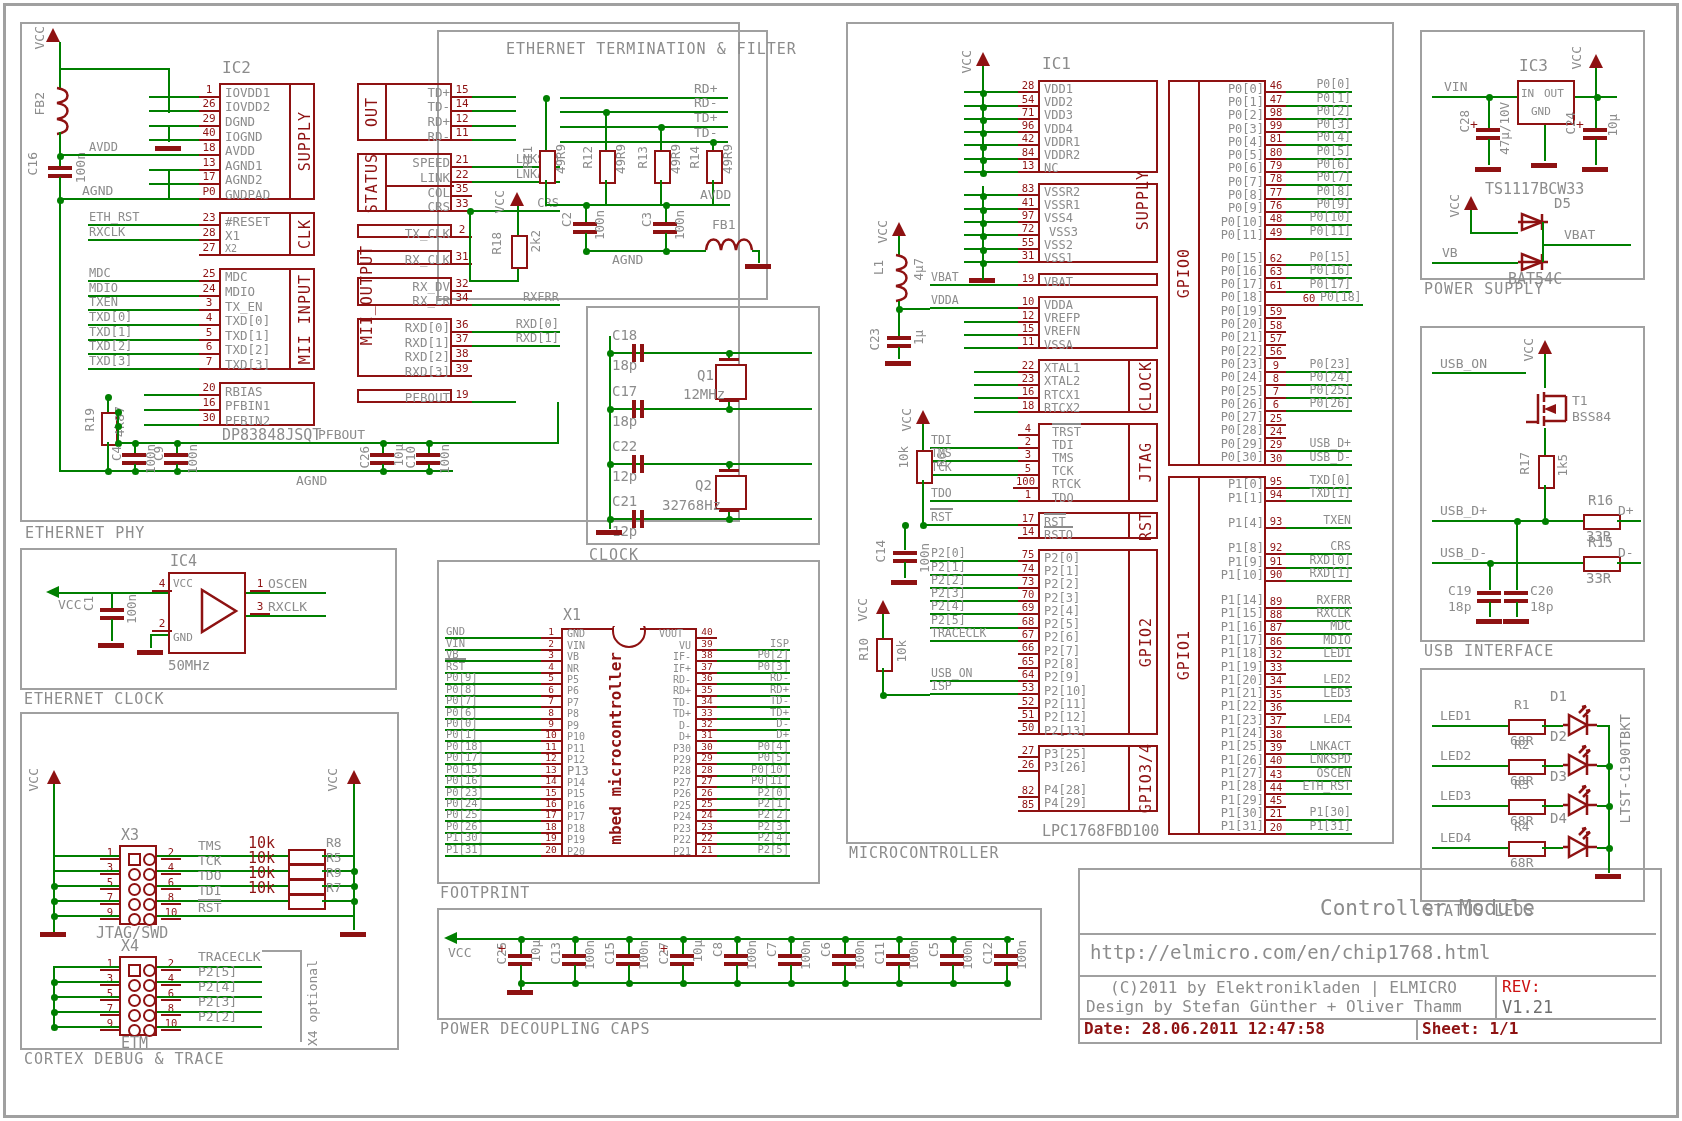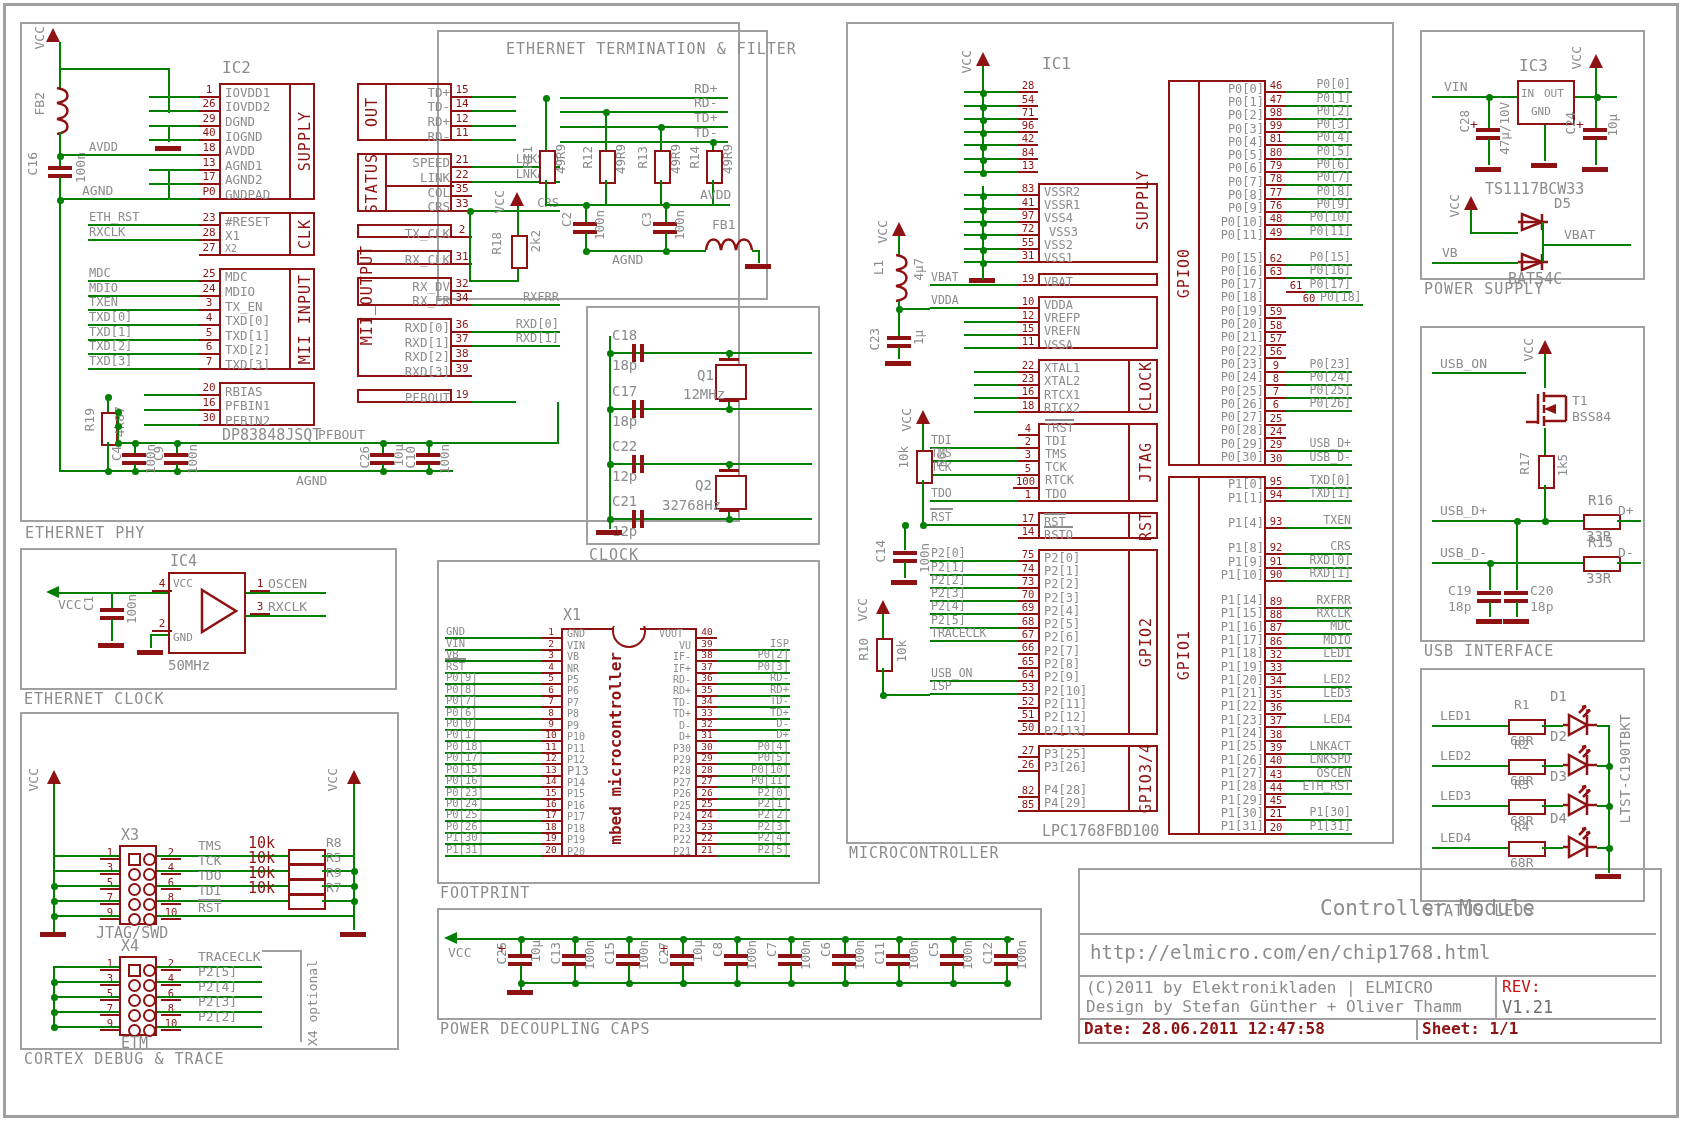--- a/index.html
+++ b/index.html
@@ -72,21 +72,21 @@
   <div class="seclbl" style="left:1424px;top:902px">STATUS LEDS</div>
 
   <div class="tb" style="left:1078px;top:868px;width:580px;height:172px"></div>
   <div class="fr" style="left:1080px;top:933px;width:576px;height:2px"></div>
   <div class="fr" style="left:1080px;top:975px;width:576px;height:2px"></div>
   <div class="fr" style="left:1080px;top:1018px;width:576px;height:2px"></div>
   <div class="fr" style="left:1495px;top:975px;width:2px;height:43px"></div>
   <div class="fr" style="left:1416px;top:1018px;width:2px;height:22px"></div>
   <div class="t" style="left:1320px;top:897px;font-size:21px;color:var(--gtx)">Controller Module</div>
   <div class="t" style="left:1090px;top:943px;font-size:19px;color:var(--gtx)">http://elmicro.com/en/chip1768.html</div>
-  <div class="t" style="left:1086px;top:980px;font-size:16px;color:var(--gtx)">(C)2011 by Elektronikladen | ELMICRO</div>
+  <div class="t" style="left:1110px;top:980px;font-size:16px;color:var(--gtx)">(C)2011 by Elektronikladen | ELMICRO</div>
   <div class="t" style="left:1086px;top:999px;font-size:16px;color:var(--gtx)">Design by Stefan Günther + Oliver Thamm</div>
   <div class="t" style="left:1502px;top:979px;font-size:16px;color:var(--red)">REV:</div>
   <div class="t" style="left:1502px;top:999px;font-size:17px;color:#6f6f6f">V1.21</div>
   <div class="t" style="left:1084px;top:1021px;font-size:16px;color:var(--sym);font-weight:bold">
     <span>Date:</span>
     <span>28.06.2011 12:47:58</span>
   </div>
   <div class="t" style="left:1422px;top:1021px;font-size:16px;color:var(--sym);font-weight:bold">
     <span>Sheet:</span>
     <span>1/1</span>
@@ -1266,20 +1266,45 @@
     <div class="ln" style="left: 1006px; top: 965px; width: 2px; height: 17px; position: absolute;"></div>
     <div class="dotc" style="left: 1004px; top: 936px; width: 7px; height: 7px; position: absolute;"></div>
     <div class="dotc" style="left: 1004px; top: 980px; width: 7px; height: 7px; position: absolute;"></div>
     <div class="t v lbl" style="left: 981px; top: 942px; position: absolute; font-size: 12.5px;">C12</div>
     <div class="t v lbl" style="left: 1015px; top: 940px; position: absolute; font-size: 12.5px;">100n</div>
     <div class="ln" style="left: 520px; top: 982px; width: 486px; height: 2px; position: absolute;"></div>
     <div class="ln" style="left: 520px; top: 982px; width: 2px; height: 8px; position: absolute;"></div>
     <div class="gndb" style="left: 507px; top: 990px; position: absolute;"></div>
     <div class="t lbl" style="left: 1042px; top: 56px; position: absolute; font-size: 16px;">IC1</div>
     <div class="t lbl" style="left: 1042px; top: 824px; position: absolute; font-size: 15px;">LPC1768FBD100</div>
+    <div class="icbox" style="left: 1038px; top: 80px; width: 120px; height: 93.1px; position: absolute;">
+      <div class="ncol" style="left: 0px; width: 88px;">
+        <div class="nrow" style="height: 13.3px; font-size: 12px;">
+          <span>VDD1</span>
+        </div>
+        <div class="nrow" style="height: 13.3px; font-size: 12px;">
+          <span>VDD2</span>
+        </div>
+        <div class="nrow" style="height: 13.3px; font-size: 12px;">
+          <span>VDD3</span>
+        </div>
+        <div class="nrow" style="height: 13.3px; font-size: 12px;">
+          <span>VDD4</span>
+        </div>
+        <div class="nrow" style="height: 13.3px; font-size: 12px;">
+          <span>VDDR1</span>
+        </div>
+        <div class="nrow" style="height: 13.3px; font-size: 12px;">
+          <span>VDDR2</span>
+        </div>
+        <div class="nrow" style="height: 13.3px; font-size: 12px;">
+          <span>NC</span>
+        </div>
+      </div>
+    </div>
     <div class="zone" style="left: 930px; top: 80px; width: 108px; height: 93.1px; position: absolute;">
       <div class="zrow" style="height: 13.3px;">
         <div class="sp" style="position: static;"></div>
         <div class="gw" style="position: static; width: 54px;"></div>
         <div class="num" style="position: static; font-size: 10.5px;">28</div>
       </div>
       <div class="zrow" style="height: 13.3px;">
         <div class="sp" style="position: static;"></div>
         <div class="gw" style="position: static; width: 54px;"></div>
         <div class="num" style="position: static; font-size: 10.5px;">54</div>
@@ -1451,21 +1476,21 @@
         <div class="gw" style="position: static; flex: 1 1 0%;"></div>
         <div class="num" style="position: static; font-size: 10.5px;">16</div>
       </div>
       <div class="zrow" style="height: 13.3px;">
         <div class="sp" style="position: static;"></div>
         <div class="gw" style="position: static; flex: 1 1 0%;"></div>
         <div class="num" style="position: static; font-size: 10.5px;">18</div>
       </div>
     </div>
     <div class="icbox" style="left: 1038px; top: 422.6px; width: 120px; height: 79.8px; position: absolute;">
-      <div class="ncol" style="left: 1px; width: 80px; justify-content: flex-end;">
+      <div class="ncol" style="left: 8px; width: 80px;">
         <div class="nrow" style="height: 13.3px; font-size: 12px;">
           <span class="ol">TRST</span>
         </div>
         <div class="nrow" style="height: 13.3px; font-size: 12px;">
           <span>TDI</span>
         </div>
         <div class="nrow" style="height: 13.3px; font-size: 12px;">
           <span>TMS</span>
         </div>
         <div class="nrow" style="height: 13.3px; font-size: 12px;">
@@ -1848,21 +1873,21 @@
       <div class="zrow" style="height: 13.3px;">
         <div class="num" style="position: static; font-size: 10.5px;">62</div>
         <div class="gw" style="position: static; flex: 1 1 0%;"></div>
         <div class="net" style="position: static; font-size: 11.5px;">P0[15]</div>
       </div>
       <div class="zrow" style="height: 13.3px;">
         <div class="num" style="position: static; font-size: 10.5px;">63</div>
         <div class="gw" style="position: static; flex: 1 1 0%;"></div>
         <div class="net" style="position: static; font-size: 11.5px;">P0[16]</div>
       </div>
-      <div class="zrow" style="height: 13.3px; padding-left: 20px;">
+      <div class="zrow" style="height: 13.3px;">
         <div class="num" style="position: static; font-size: 10.5px;">61</div>
         <div class="gw" style="position: static; flex: 1 1 0%;"></div>
         <div class="net" style="position: static; font-size: 11.5px;">P0[17]</div>
       </div>
       <div class="zrow" style="height: 13.3px;">
         <div class="num" style="position: static; font-size: 10.5px; padding-left: 36px;">60</div>
         <div class="gw" style="position: static; flex: 1 1 0%;"></div>
         <div class="net" style="position: static; font-size: 11.5px;">P0[18]</div>
       </div>
       <div class="zrow" style="height: 13.3px;">

